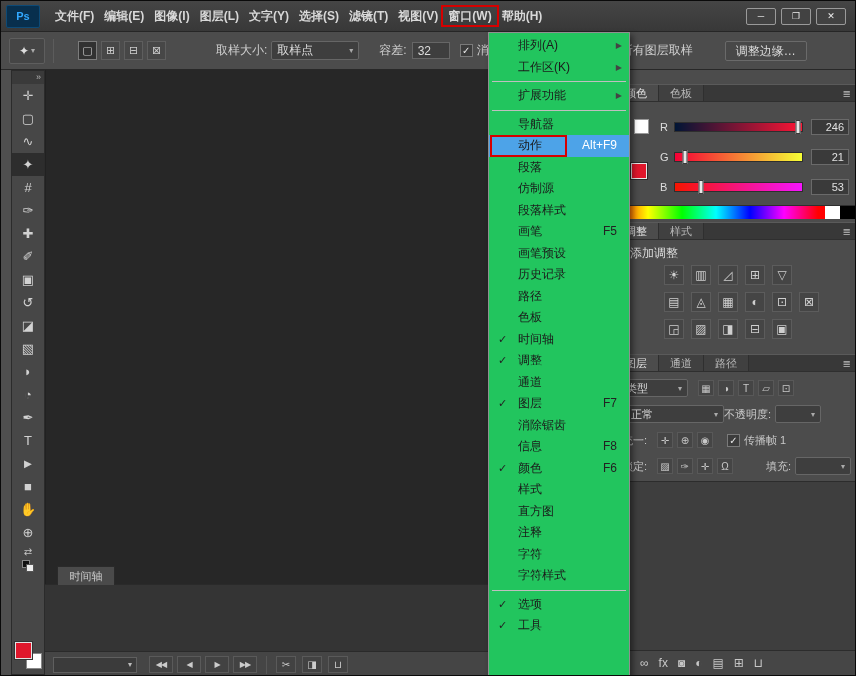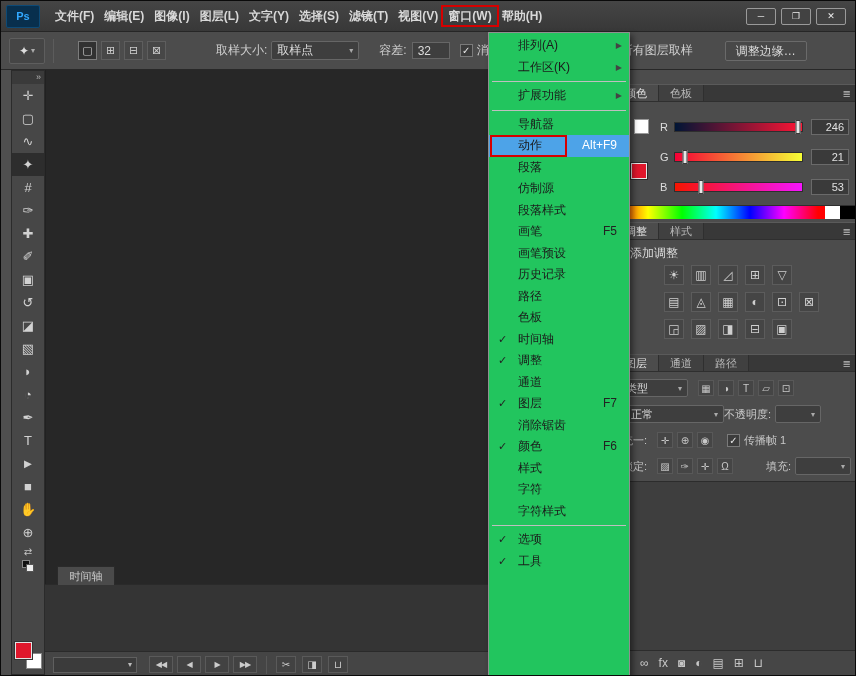--- a/index.html
+++ b/index.html
@@ -397,22 +397,25 @@
       <div class="mi"><span class="lbl">画笔</span><span class="sc">F5</span></div>
       <div class="mi"><span class="lbl">画笔预设</span></div>
       <div class="mi"><span class="lbl">历史记录</span></div>
       <div class="mi"><span class="lbl">路径</span></div>
       <div class="mi"><span class="lbl">色板</span></div>
       <div class="mi"><span class="chk">✓</span><span class="lbl">时间轴</span></div>
       <div class="mi"><span class="chk">✓</span><span class="lbl">调整</span></div>
       <div class="mi"><span class="lbl">通道</span></div>
       <div class="mi"><span class="chk">✓</span><span class="lbl">图层</span><span class="sc">F7</span></div>
       <div class="mi"><span class="lbl">消除锯齿</span></div>
+      <div class="mi"><span class="lbl">信息</span><span class="sc">F8</span></div>
       <div class="mi"><span class="chk">✓</span><span class="lbl">颜色</span><span class="sc">F6</span></div>
       <div class="mi"><span class="lbl">样式</span></div>
+      <div class="mi"><span class="lbl">直方图</span></div>
+      <div class="mi"><span class="lbl">注释</span></div>
       <div class="mi"><span class="lbl">字符</span></div>
       <div class="mi"><span class="lbl">字符样式</span></div>
       <div class="menu-sep"></div>
       <div class="mi"><span class="chk">✓</span><span class="lbl">选项</span></div>
       <div class="mi"><span class="chk">✓</span><span class="lbl">工具</span></div>
     </div>
 
 </div>
 
 </body></html>

